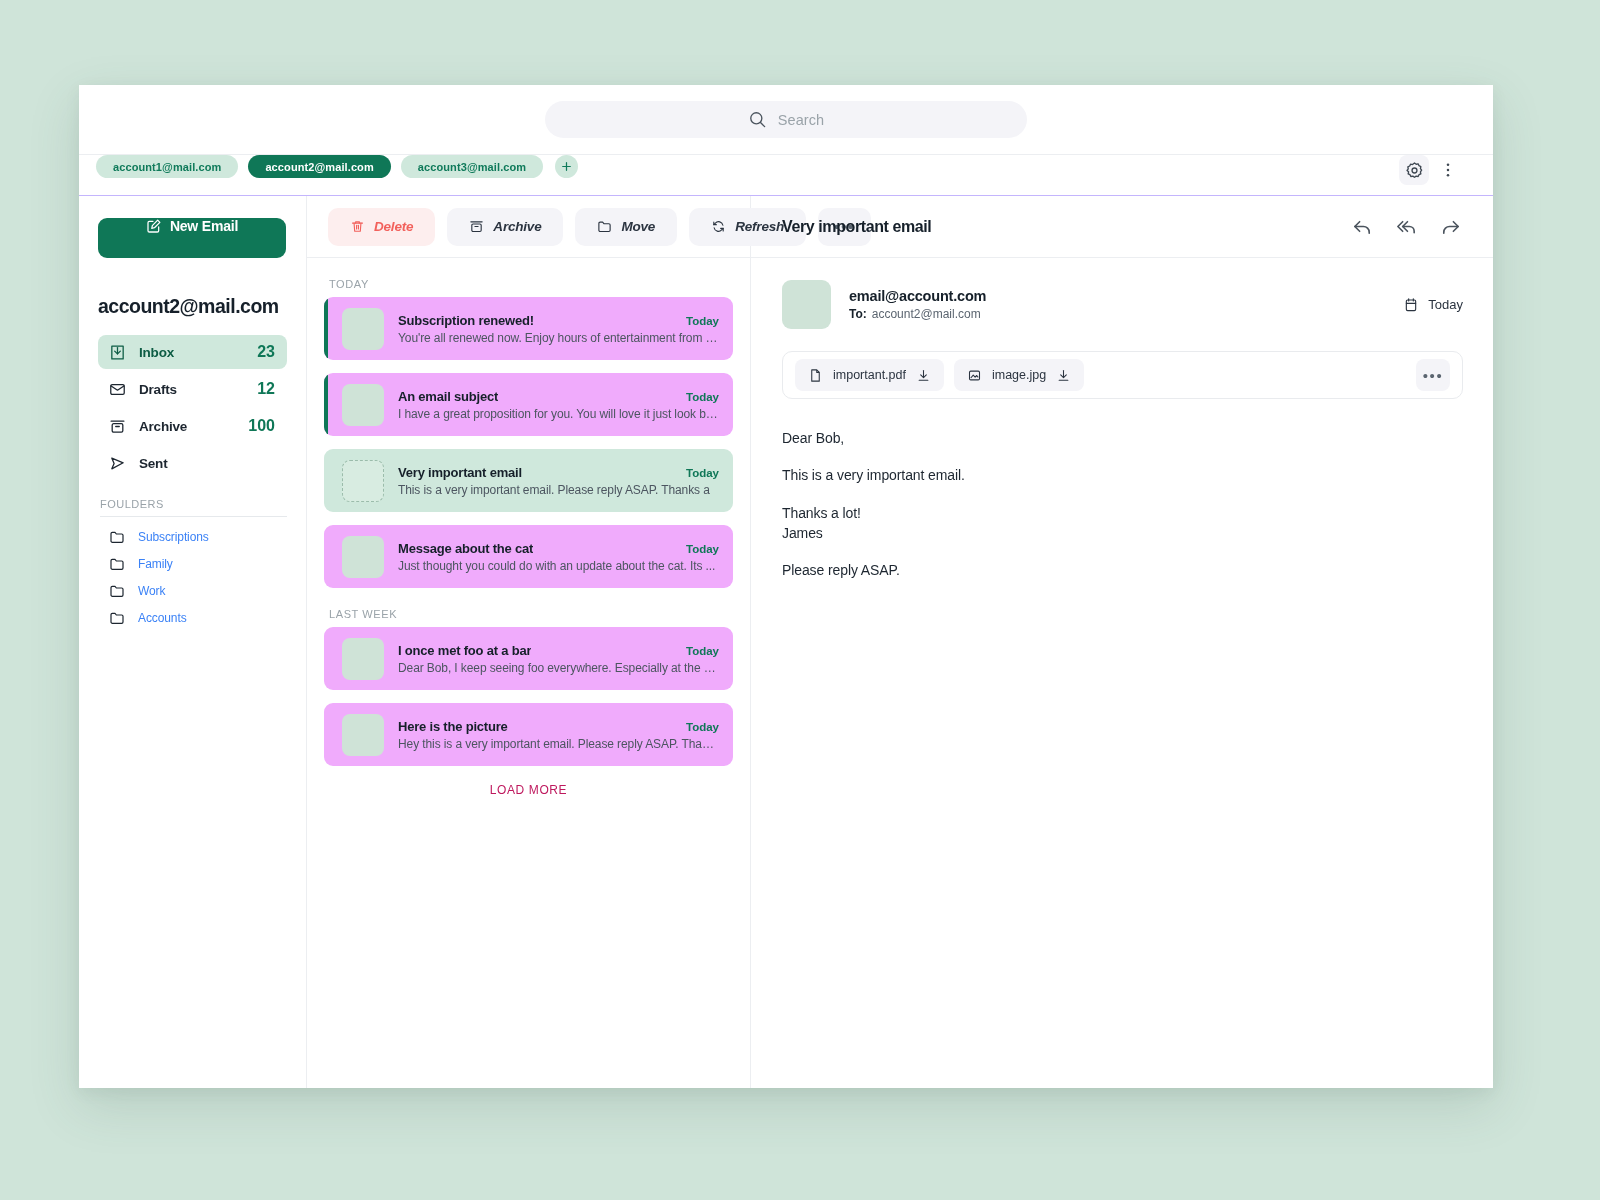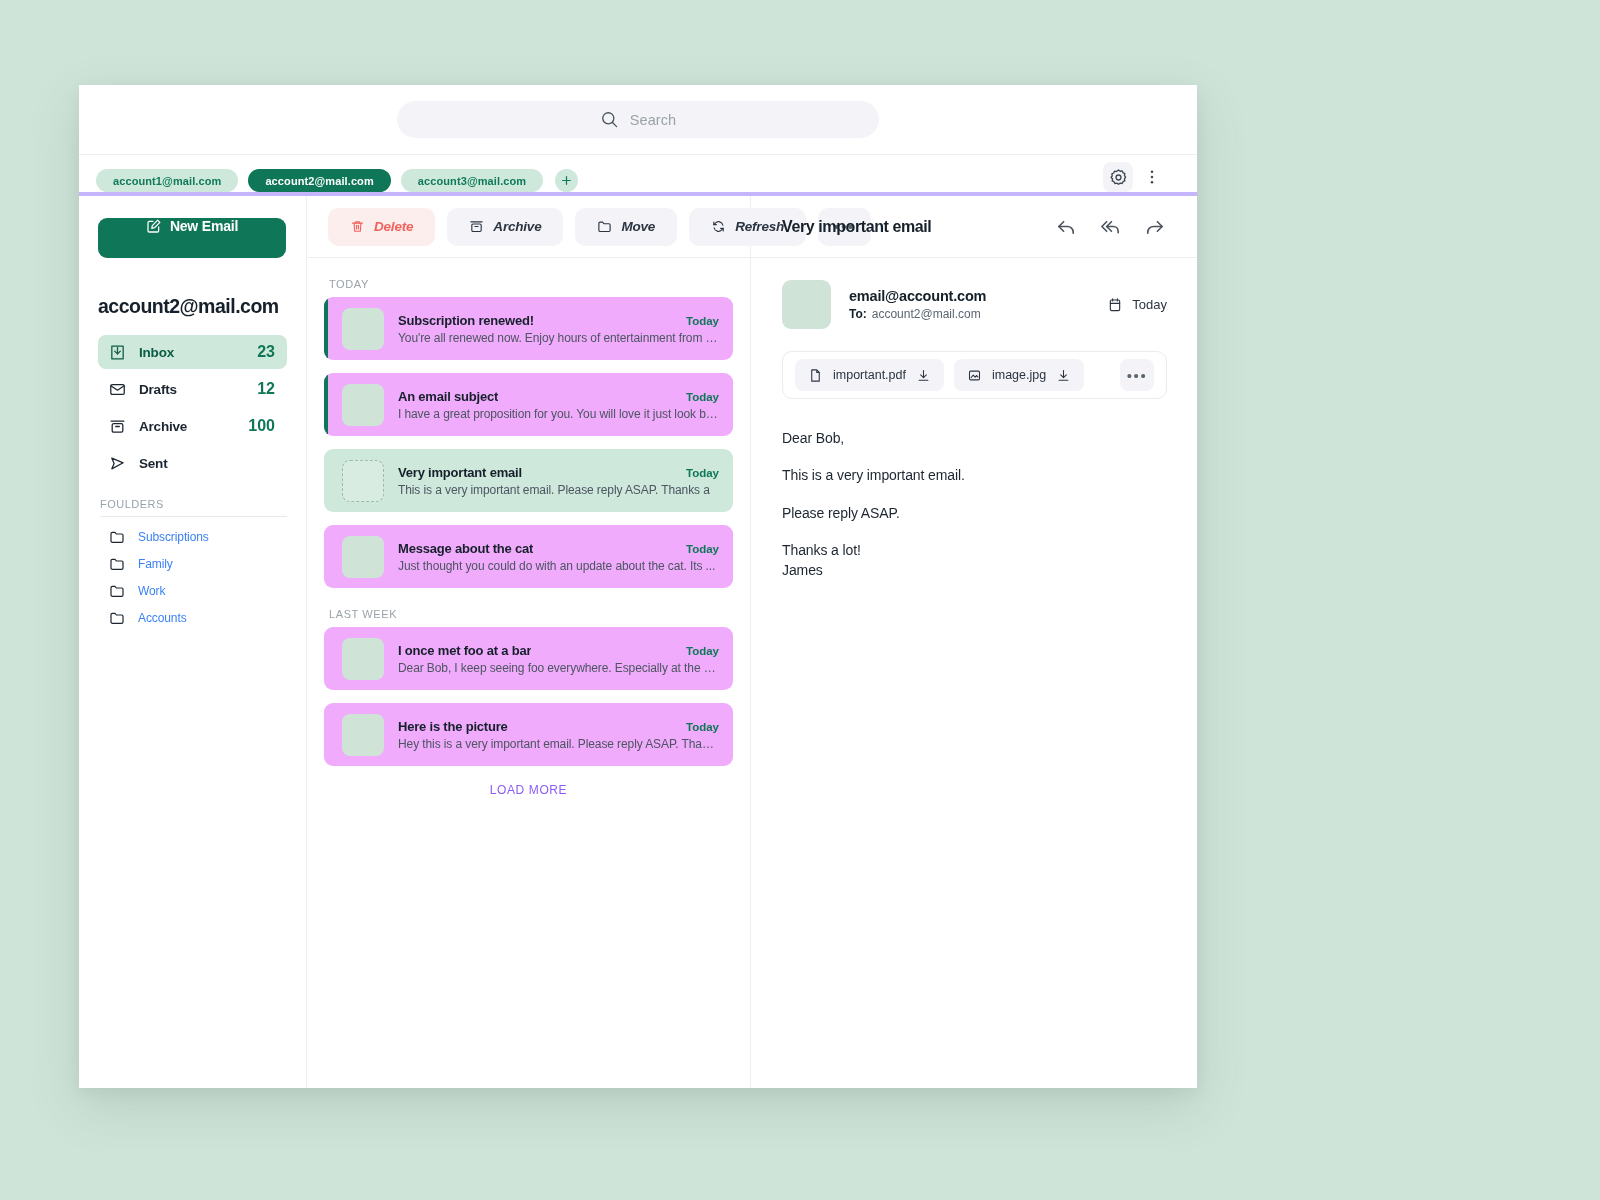--- a/index.html
+++ b/index.html
@@ -10,21 +10,21 @@
     background: #cfe4d9;
     font-family: "Liberation Sans", sans-serif;
     overflow: hidden;
   }
 
   
   .window {
     position: absolute;
     left: 79px;
     top: 85px;
-    width: 1118px;
+    width: 1414px;
     height: 1003px;
     background: #ffffff;
     box-shadow: 0 18px 48px rgba(60, 95, 80, 0.16), 0 4px 14px rgba(60, 95, 80, 0.08);
     display: flex;
     flex-direction: column;
     overflow: hidden;
   }
 
   
   .searchbar-row {
@@ -49,23 +49,23 @@
     font-size: 14.5px;
     color: #9aa3a9;
     letter-spacing: .1px;
   }
 
   
   .accounts-row {
     height: 42px;
     flex: 0 0 42px;
     border-top: 1px solid #eceef1;
-    border-bottom: 4px solid #c4b5fd;
-    display: flex;
-    align-items: flex-end;
+    border-bottom: 1px solid #c4b5fd;
+    display: flex;
+    align-items: flex-start;
     padding: 0 30px 0 17px;
     background: #ffffff;
   }
   .acct-tabs { display: flex; align-items: center; gap: 10px; }
   .acct-tab {
     height: 23px;
     padding: 0 17px;
     border-radius: 12px;
     background: #cfe8dc;
     color: #0f7a5a;
@@ -283,21 +283,21 @@
     color: #4c5560;
     white-space: nowrap;
     overflow: hidden;
     text-overflow: ellipsis;
     letter-spacing: -.1px;
   }
   .load-more {
     text-align: center;
     font-size: 12px;
     letter-spacing: .6px;
-    color: #8b5cf6;
+    color: #be185d;
     margin-top: 17px;
     cursor: pointer;
     font-weight: 500;
   }
 
   
   .read-col { flex: 1 1 auto; display: flex; flex-direction: column; min-width: 0; }
   .read-head {
     height: 62px;
     flex: 0 0 62px;
@@ -764,21 +764,21 @@
         </div>
 
         <div class="attach-more">
           <span class="dots-glyph">•••</span>
         </div>
       </div>
 
       <div class="mail-body">
         <p>Dear Bob,</p>
         <p>This is a very important email.</p>
-        <p>Please reply ASAP.</p>
         <p>
           <span>Thanks a  lot!</span><br>
           <span>James</span>
         </p>
+        <p>Please reply ASAP.</p>
       </div>
     </div>
   </div>
 </div>
 
 </body></html>

